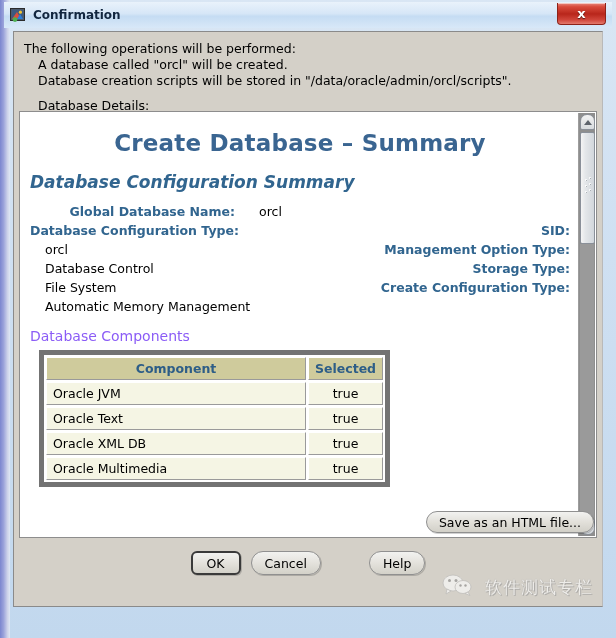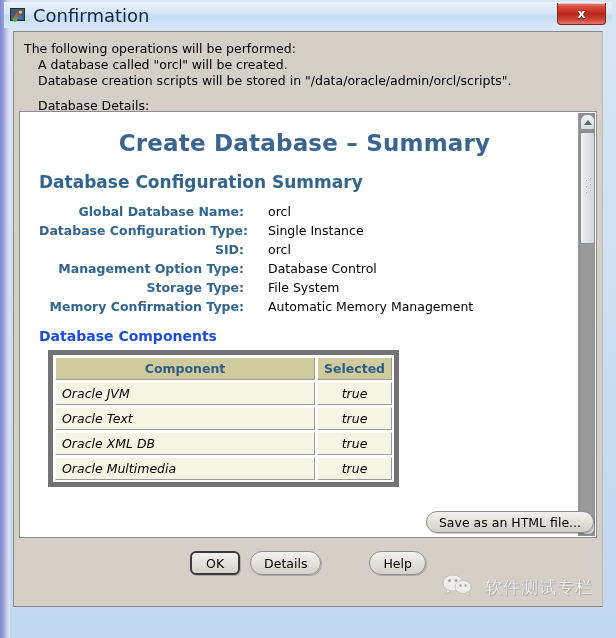--- a/index.html
+++ b/index.html
@@ -42,23 +42,24 @@
     padding-left: 6px;
   }
   #app-icon {
     width: 16px; height: 16px;
     position: relative;
     margin-right: 7px;
     flex: 0 0 auto;
   }
   #title-text {
     font-family: "DejaVu Sans", sans-serif;
-    font-size: 18px;
+    font-size: 12px;
     color: #12263f;
     white-space: nowrap;
+    font-weight: bold;
   }
   #close-button {
     position: absolute;
     right: 6px; top: 1px;
     width: 47px; height: 21px;
     border-radius: 0 0 4px 4px;
     background: linear-gradient(to bottom, #e88b80 0%, #d84b3c 18%, #b8261b 52%, #d0453a 80%, #e4796c 100%);
     border: 1px solid #8d2218;
     border-top: none;
     box-shadow: inset 0 1px 0 rgba(255,255,255,0.55);
@@ -105,41 +106,42 @@
     width: 578px; height: 427px;
     background: #ffffff;
     border: 1px solid #8d8d8d;
     box-sizing: border-box;
     overflow: hidden;
   }
   #doc {
     position: absolute;
     left: 0; top: 0;
     width: 560px;
-    padding: 6px 10px 0 19px;
+    padding: 6px 10px 0 10px;
     box-sizing: border-box;
   }
   #doc-title {
     text-align: center;
     font-size: 23px;
     font-weight: bold;
     color: #3a6591;
     margin: 12px 0 8px 0;
     letter-spacing: 0.2px;
   }
   .h2 {
     font-size: 17px;
     font-weight: bold;
     color: #31658f;
     margin: 16px 0 6px 0;
+    font-style: italic;
   }
   .h3 {
     font-size: 14px;
-    font-weight: bold;
-    color: #1d4ed8;
+    font-weight: normal;
+    color: #8b5cf6;
     margin: 14px 0 6px 0;
   }
   
   #kv {
     margin: 12px 0 0 0;
     display: grid;
     grid-template-columns: 205px 1fr;
     row-gap: 4px;
     column-gap: 9px;
     font-size: 12.5px;
@@ -177,21 +179,20 @@
     border-right-color: #9a9a9a;
     border-bottom-color: #9a9a9a;
   }
   #comp-table td {
     background: #f5f5e4;
     padding: 3px 6px;
     border: 1px solid #ffffff;
     border-right-color: #9a9a9a;
     border-bottom-color: #9a9a9a;
     color: #000000;
-    font-style: italic;
   }
   #comp-table td.name { text-align: left; width: 246px; }
   #comp-table td.sel  { text-align: center; width: 60px; }
   #comp-table th.c-name { width: 246px; }
   #comp-table th.c-sel  { width: 60px; }
 
   
   #vscroll {
     position: absolute;
     right: 1px; top: 1px;
@@ -348,32 +349,31 @@
 
         <div id="doc-title">Create Database – Summary</div>
 
         <div class="h2">Database Configuration Summary</div>
 
         <div id="kv">
           <div class="k">Global Database Name:</div>
           <div class="v">orcl</div>
 
           <div class="k">Database Configuration Type:</div>
-          <div class="v">Single Instance</div>
 
           <div class="k">SID:</div>
           <div class="v">orcl</div>
 
           <div class="k">Management Option Type:</div>
           <div class="v">Database Control</div>
 
           <div class="k">Storage Type:</div>
           <div class="v">File System</div>
 
-          <div class="k">Memory Confirmation Type:</div>
+          <div class="k">Create Configuration Type:</div>
           <div class="v">Automatic Memory Management</div>
         </div>
 
 
         <div class="h3">Database Components</div>
 
         <table id="comp-table">
           <thead>
             <tr>
               <th class="c-name">Component</th>
@@ -429,21 +429,21 @@
           <span class="sb-arrow down"></span>
         </div>
       </div>
 
     </div>
 
     <div id="save-html-button">Save as an HTML file...</div>
 
     <div id="btn-row">
       <div class="sw-btn default" id="btn-ok">OK</div>
-      <div class="sw-btn" id="btn-cancel">Details</div>
+      <div class="sw-btn" id="btn-cancel">Cancel</div>
       <div class="sw-btn" id="btn-help">Help</div>
     </div>
 
     <div id="watermark">
       <span>
         <svg width="30" height="22" viewBox="0 0 30 22">
           <ellipse cx="11" cy="9" rx="10" ry="8" fill="#ffffff" stroke="#b3b3b3" stroke-width="0.8"></ellipse>
           <polygon points="5,15 4,20 9,17" fill="#ffffff" stroke="#b3b3b3" stroke-width="0.8"></polygon>
           <circle cx="7.5" cy="6.5" r="1.5" fill="#8c8c8c"></circle>
           <circle cx="14" cy="6.5" r="1.5" fill="#8c8c8c"></circle>

